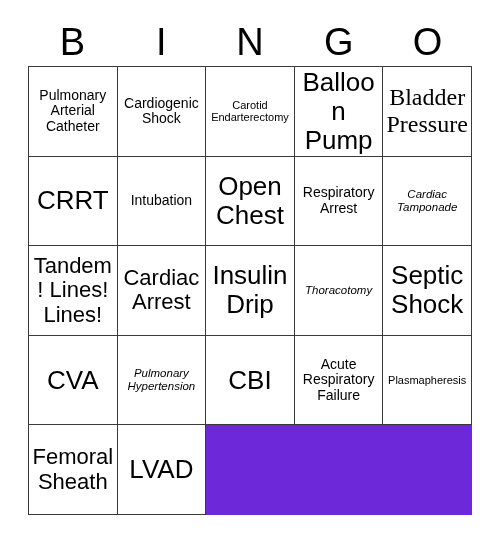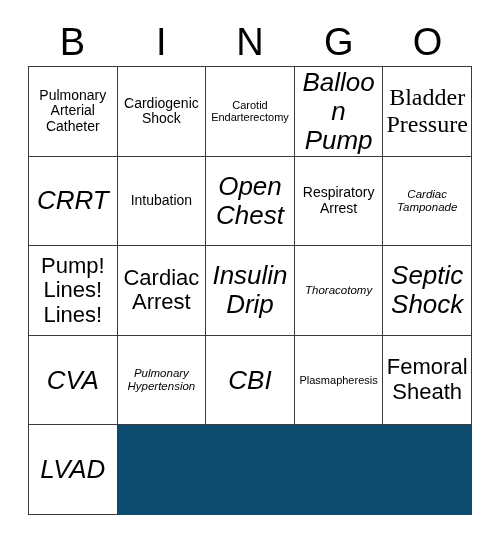--- a/index.html
+++ b/index.html
@@ -33,21 +33,21 @@
     line-height: 1;
     color: #000000;
     letter-spacing: 0px;
   }
   .grid {
     display: grid;
     grid-template-columns: repeat(5, 1fr);
     grid-template-rows: repeat(5, 89.6px);
     border-top: 1.5px solid #3a3a3a;
     border-left: 1.5px solid #3a3a3a;
-    background: #0c4a6e;
+    background: #6d28d9;
     width: 444px;
     box-sizing: border-box;
   }
   .cell {
     border-right: 1.5px solid #3a3a3a;
     border-bottom: 1.5px solid #3a3a3a;
     box-sizing: border-box;
     display: flex;
     align-items: center;
     justify-content: center;
@@ -61,21 +61,21 @@
     width: 100%;
     word-wrap: break-word;
     color: #000000;
   }
   
   .s-xs { font-size: 11px; }
   .s-sm { font-size: 11.5px; font-style: italic; }
   .s-md { font-size: 14px; }
   .s-lg { font-size: 24px; font-family: Liberation Serif, serif; }
   .s-xl { font-size: 22px; }
-  .s-xxl { font-size: 26px; font-style: italic; }
+  .s-xxl { font-size: 26px; }
 </style>
 </head>
 <body>
 
 <div class="card">
   <div class="header-row">
     <div class="header-letter">B</div>
     <div class="header-letter">I</div>
     <div class="header-letter">N</div>
     <div class="header-letter">G</div>
@@ -107,21 +107,21 @@
       <div class="cell">
         <span class="cell-text s-xxl">Open Chest</span>
       </div>
       <div class="cell">
         <span class="cell-text s-md">Respiratory Arrest</span>
       </div>
       <div class="cell">
         <span class="cell-text s-sm">Cardiac Tamponade</span>
       </div>
       <div class="cell">
-        <span class="cell-text s-xl">Pump! Lines! Lines!</span>
+        <span class="cell-text s-xl">Tandem! Lines! Lines!</span>
       </div>
       <div class="cell">
         <span class="cell-text s-xl">Cardiac Arrest</span>
       </div>
       <div class="cell">
         <span class="cell-text s-xxl">Insulin Drip</span>
       </div>
       <div class="cell">
         <span class="cell-text s-sm">Thoracotomy</span>
       </div>
@@ -131,20 +131,23 @@
       <div class="cell">
         <span class="cell-text s-xxl">CVA</span>
       </div>
       <div class="cell">
         <span class="cell-text s-sm">Pulmonary Hypertension</span>
       </div>
       <div class="cell">
         <span class="cell-text s-xxl">CBI</span>
       </div>
       <div class="cell">
+        <span class="cell-text s-md">Acute Respiratory Failure</span>
+      </div>
+      <div class="cell">
         <span class="cell-text s-xs">Plasmapheresis</span>
       </div>
       <div class="cell">
         <span class="cell-text s-xl">Femoral Sheath</span>
       </div>
       <div class="cell">
         <span class="cell-text s-xxl">LVAD</span>
       </div>
     </div>
 </div>

